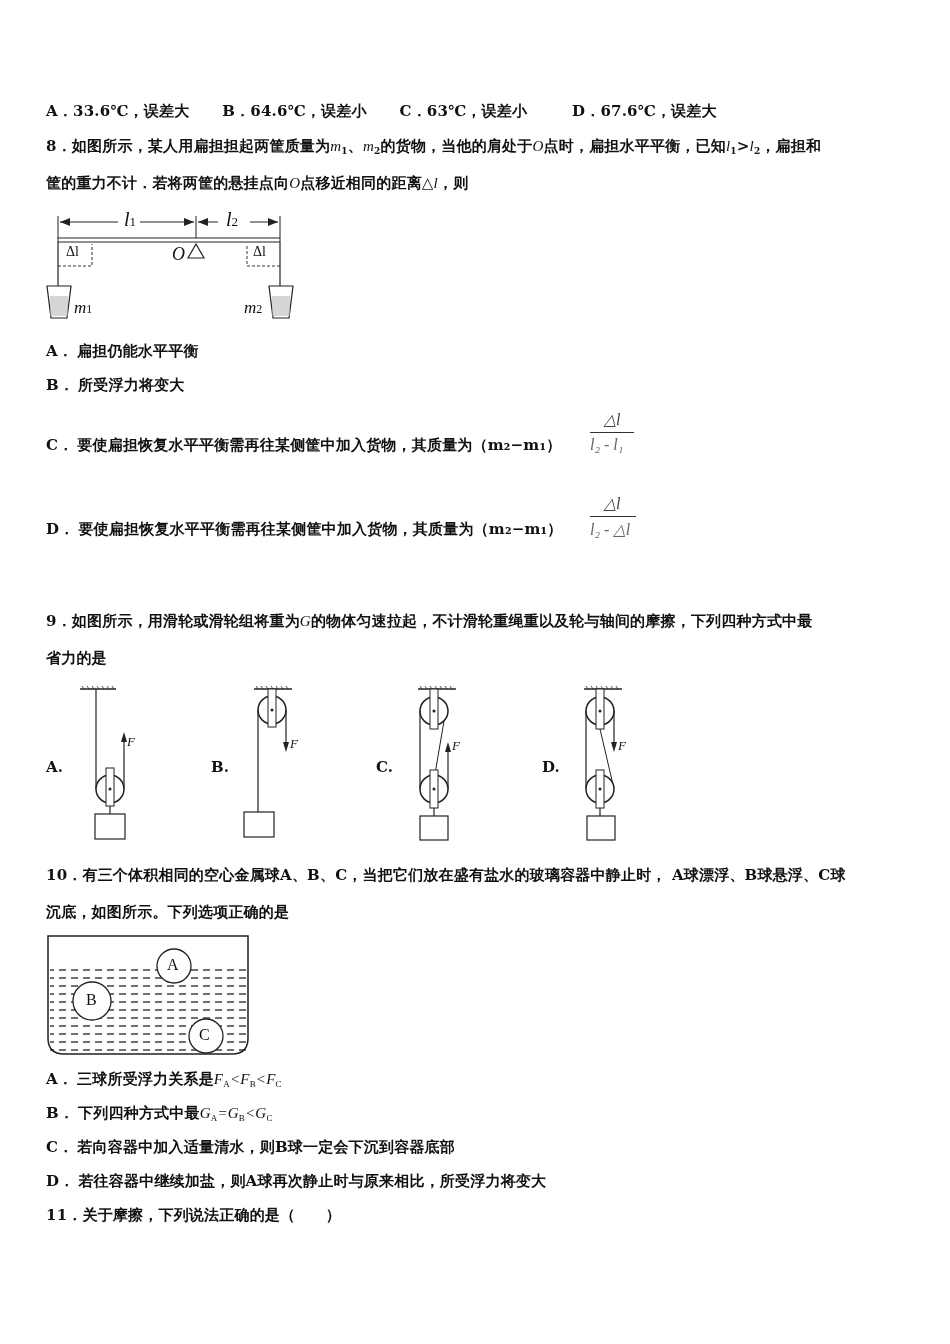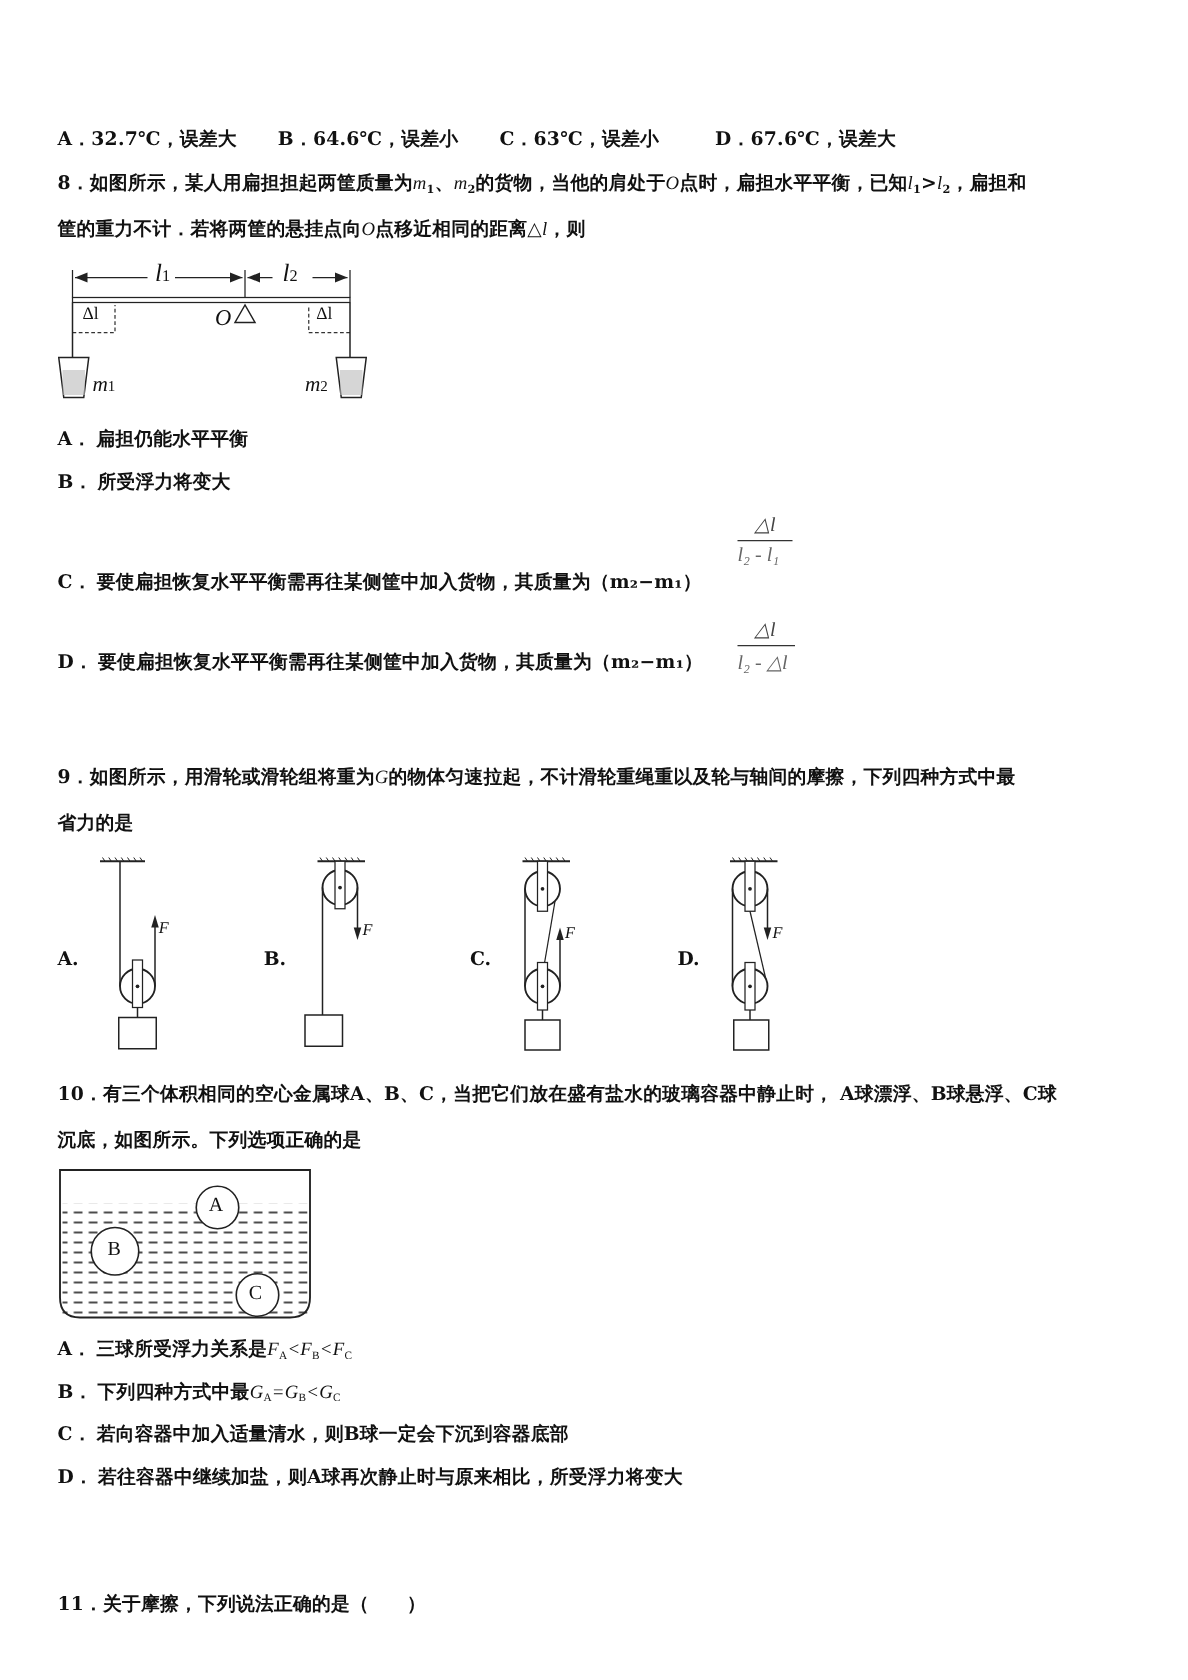--- a/index.html
+++ b/index.html
@@ -16,21 +16,21 @@
   .frac .num { position: absolute; width: 44px; text-align: center; top: 0; font-size: 16px; color: #444; }
   .frac .bar { position: absolute; top: 22px; left: 0; width: 44px; height: 1px; background: #333; }
   .frac .den { position: absolute; top: 26px; left: 0; width: 50px; text-align: left; font-size: 16px; }
   .fig { position: absolute; }
   .choice-label { position: absolute; font-weight: bold; font-size: 15px; }
 </style>
 </head>
 <body>
 
 <div class="line" style="top:102px;">
-  <span><span>A．</span><span>32.7℃，误差大</span></span>
+  <span><span>A．</span><span>33.6℃，误差大</span></span>
   <span style="display:inline-block;width:22px"></span>
   <span><span>B．</span><span>64.6℃，误差小</span></span>
   <span style="display:inline-block;width:22px"></span>
   <span><span>C．</span><span>63℃，误差小</span></span>
   <span style="display:inline-block;width:34px"></span>
   <span><span>D．</span><span>67.6℃，误差大</span></span>
 </div>
 
 <div class="line" style="top:137px;">
   <span>8．如图所示，某人用扁担担起两筐质量为</span><span class="it">m</span><span class="sub">1</span><span>、</span><span class="it">m</span><span class="sub">2</span><span>的货物，当他的肩处于</span><span class="it">O</span><span>点时，扁担水平平衡，已知</span><span class="it">l</span><span class="sub">1</span><span>&gt;</span><span class="it">l</span><span class="sub">2</span><span>，扁担和</span>
@@ -77,21 +77,21 @@
   <span style="position:absolute;left:34px;top:90px;font-style:italic;font-size:17px;font-family:'Liberation Serif',serif;"><span>m</span><span style="font-size:12px;font-style:normal;">1</span></span>
   <span style="position:absolute;left:204px;top:90px;font-style:italic;font-size:17px;font-family:'Liberation Serif',serif;"><span>m</span><span style="font-size:12px;font-style:normal;">2</span></span>
 </div>
 
 <div class="line" style="top:342px;">
   <span class="opt-label">A．</span><span>扁担仍能水平平衡</span>
 </div>
 <div class="line" style="top:376px;">
   <span class="opt-label">B．</span><span>所受浮力将变大</span>
 </div>
-<div class="line" style="top:456px;">
+<div class="line" style="top:436px;">
   <span class="opt-label">C．</span><span>要使扁担恢复水平平衡需再往某侧筐中加入货物，其质量为（m₂−m₁）</span>
 </div>
 <div class="frac" style="left:590px;top:410px;">
   <span class="num">△l</span>
   <span class="bar"></span>
   <span class="den">l₂ - l₁</span>
 </div>
 <div class="line" style="top:520px;">
   <span class="opt-label">D．</span><span>要使扁担恢复水平平衡需再往某侧筐中加入货物，其质量为（m₂−m₁）</span>
 </div>
@@ -246,15 +246,15 @@
 <div class="line" style="top:1104px;">
   <span class="opt-label">B．</span><span>下列四种方式中最</span><span class="it" style="font-weight:normal;text-align:right;">G<span class="sub" style="font-style:normal">A</span>=G<span class="sub" style="font-style:normal">B</span>&lt;G<span class="sub" style="font-style:normal">C</span></span>
 </div>
 <div class="line" style="top:1138px;">
   <span class="opt-label">C．</span><span>若向容器中加入适量清水，则B球一定会下沉到容器底部</span>
 </div>
 <div class="line" style="top:1172px;text-align:center;">
   <span class="opt-label">D．</span><span>若往容器中继续加盐，则A球再次静止时与原来相比，所受浮力将变大</span>
 </div>
 
-<div class="line" style="top:1274px;">
+<div class="line" style="top:1206px;">
   <span>11．关于摩擦，下列说法正确的是（　　）</span>
 </div>
 
 </body></html>

